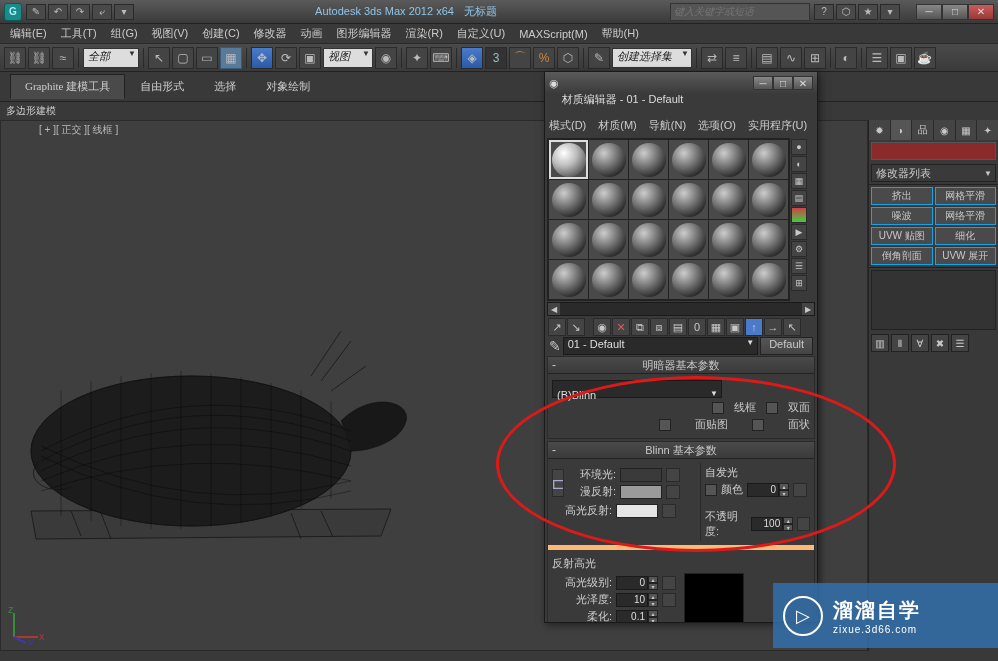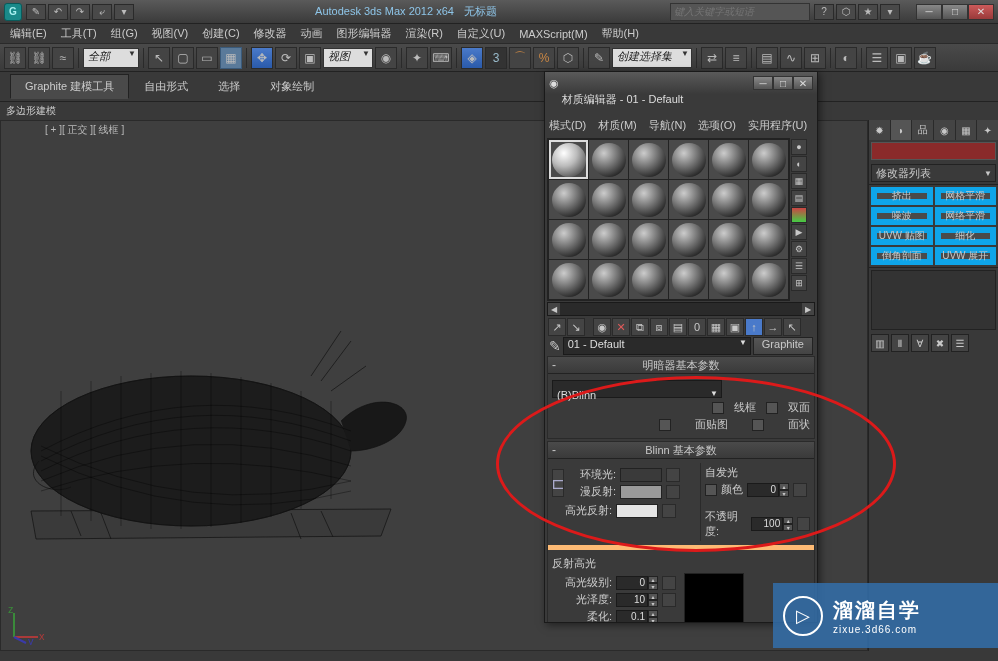--- a/index.html
+++ b/index.html
@@ -17,35 +17,35 @@
 .menu-item { padding: 2px 6px; color: #ccc; cursor: pointer; }
 .toolbar { height: 28px; background: linear-gradient(#4a4a4a, #3a3a3a); display: flex; align-items: center; padding: 0 4px; gap: 2px; border-bottom: 1px solid #222; }
 .tb-btn { width: 22px; height: 22px; background: #444; border: 1px solid #2a2a2a; display: flex; align-items: center; justify-content: center; cursor: pointer; color:#bbb; font-size:12px; }
 .tb-btn.active { background: #5a7a9a; border-color: #3a5a7a; }
 .tb-btn.blue { background: linear-gradient(#4a7aca,#2a5aaa); }
 .tb-sep { width: 1px; height: 20px; background: #2a2a2a; margin: 0 2px; }
 .tb-dropdown { height: 20px; background: #ddd; border:1px solid #333; padding: 0 16px 0 4px; color:#222; position:relative; font-size:11px;font-style:italic; }
 .tb-dropdown::after { content:'▼'; position:absolute; right:2px; font-size:8px; color:#333; }
 .ribbon { height: 30px; background: #393939; display: flex; align-items: center; border-bottom: 1px solid #222; }
 .ribbon-tab { padding: 4px 14px; color: #ccc; cursor:pointer; border:1px solid transparent; }
-.ribbon-tab.active { background: #4a4a4a; border-color:#222; border-bottom-color:#4a4a4a; }
+.ribbon-tab.active { background: #4a4a4a; border-color:#222; border-bottom-color:#4a4a4a;font-family:Liberation Serif, serif; }
 .status-line { padding: 2px 6px; color: #ccc; font-size:10px; }
 .main-area { display: flex; height: calc(661px - 24px - 20px - 28px - 30px - 14px - 14px); }
 .viewport { flex: 1; background: #3f3f3f; position: relative; border: 1px solid #2a2a2a; overflow:hidden; }
-.viewport-label { position: absolute; top: 2px; left: 12px; color: #bbb; font-size:10px;padding-left:32px; }
+.viewport-label { position: absolute; top: 2px; left: 6px; color: #bbb; font-size:10px;padding-left:32px; }
 .dragon-svg { position:absolute; top:160px; left:10px; width:430px; height:280px; }
 .side-panel { width: 130px; background: #393939; border-left: 1px solid #222; display:flex; flex-direction:column; }
 .side-tabs { height: 20px; display: flex; background: #2a2a2a; gap:1px; }
 .side-tab { flex:1; background: #444; display:flex; align-items:center; justify-content:center; font-size:10px; cursor:pointer; }
 .side-tab.active { background: #555; }
 .side-color { height: 18px; background: #8a2a2a; margin: 2px; border:1px solid #555; }
 .side-list { height: 18px; background: #3a3a3a; border:1px solid #222; margin: 2px; display:flex; align-items:center; padding:0 4px; position:relative; }
 .side-list::after { content:'▼'; position:absolute; right:3px; font-size:8px; }
 .side-row { display: flex; gap:2px; }
-.side-btn-sm { flex:1; height: 18px; background: #4a4a4a; border: 6px solid #0ea5e9; display:flex; align-items:center; justify-content:center; cursor:pointer; font-size:10px; }
+.side-btn-sm { flex:1; height: 18px; background: #4a4a4a; border: 1px solid #0ea5e9; display:flex; align-items:center; justify-content:center; cursor:pointer; font-size:10px; }
 .side-preview { margin: 2px; height: 60px; background: #333; border: 1px solid #222; }
 .side-bottom { display:flex; gap:2px; padding:2px; }
 .side-ic { width:18px; height:18px; background:#444; border:1px solid #222; display:flex; align-items:center; justify-content:center; font-size:10px; }
 
 
 .mat-editor { position: absolute; top: 71px; left: 544px; width: 274px; height: 552px; background: #3a3a3a; border: 1px solid #1a1a1a; box-shadow: 2px 2px 8px rgba(0,0,0,0.5); display:flex; flex-direction:column; }
 .mat-title { height: 22px; background: linear-gradient(#5a5a5a,#3a3a3a); display:flex; align-items:center; padding: 0 4px; color:#ddd; }
 .mat-title .t { flex:1;margin-top:32px; }
 .mat-win-btns { display:flex; gap:0; }
 .mat-menu { height: 18px; display:flex; padding: 0 4px; gap: 12px; margin-top: 24px; }
@@ -403,21 +403,21 @@
       <div class="mt-btn">▦</div>
       <div class="mt-btn">▣</div>
       <div class="mt-btn blue">↑</div>
       <div class="mt-btn">→</div>
       <div class="mt-btn">↖</div>
     </div>
 
     <div class="mat-name-row">
       <span style="font-size:14px">✎</span>
       <div class="mat-name">01 - Default</div>
-      <div class="mat-type-btn">Graphite</div>
+      <div class="mat-type-btn">Default</div>
     </div>
 
     <div class="rollout">
       <div class="rollout-hdr">明暗器基本参数</div>
       <div class="rollout-body">
         <div class="row">
           <div class="shader-dd">(B)Blinn</div>
           <div style="flex:1"></div>
         </div>
         <div class="row" style="justify-content:flex-end;gap:10px">

